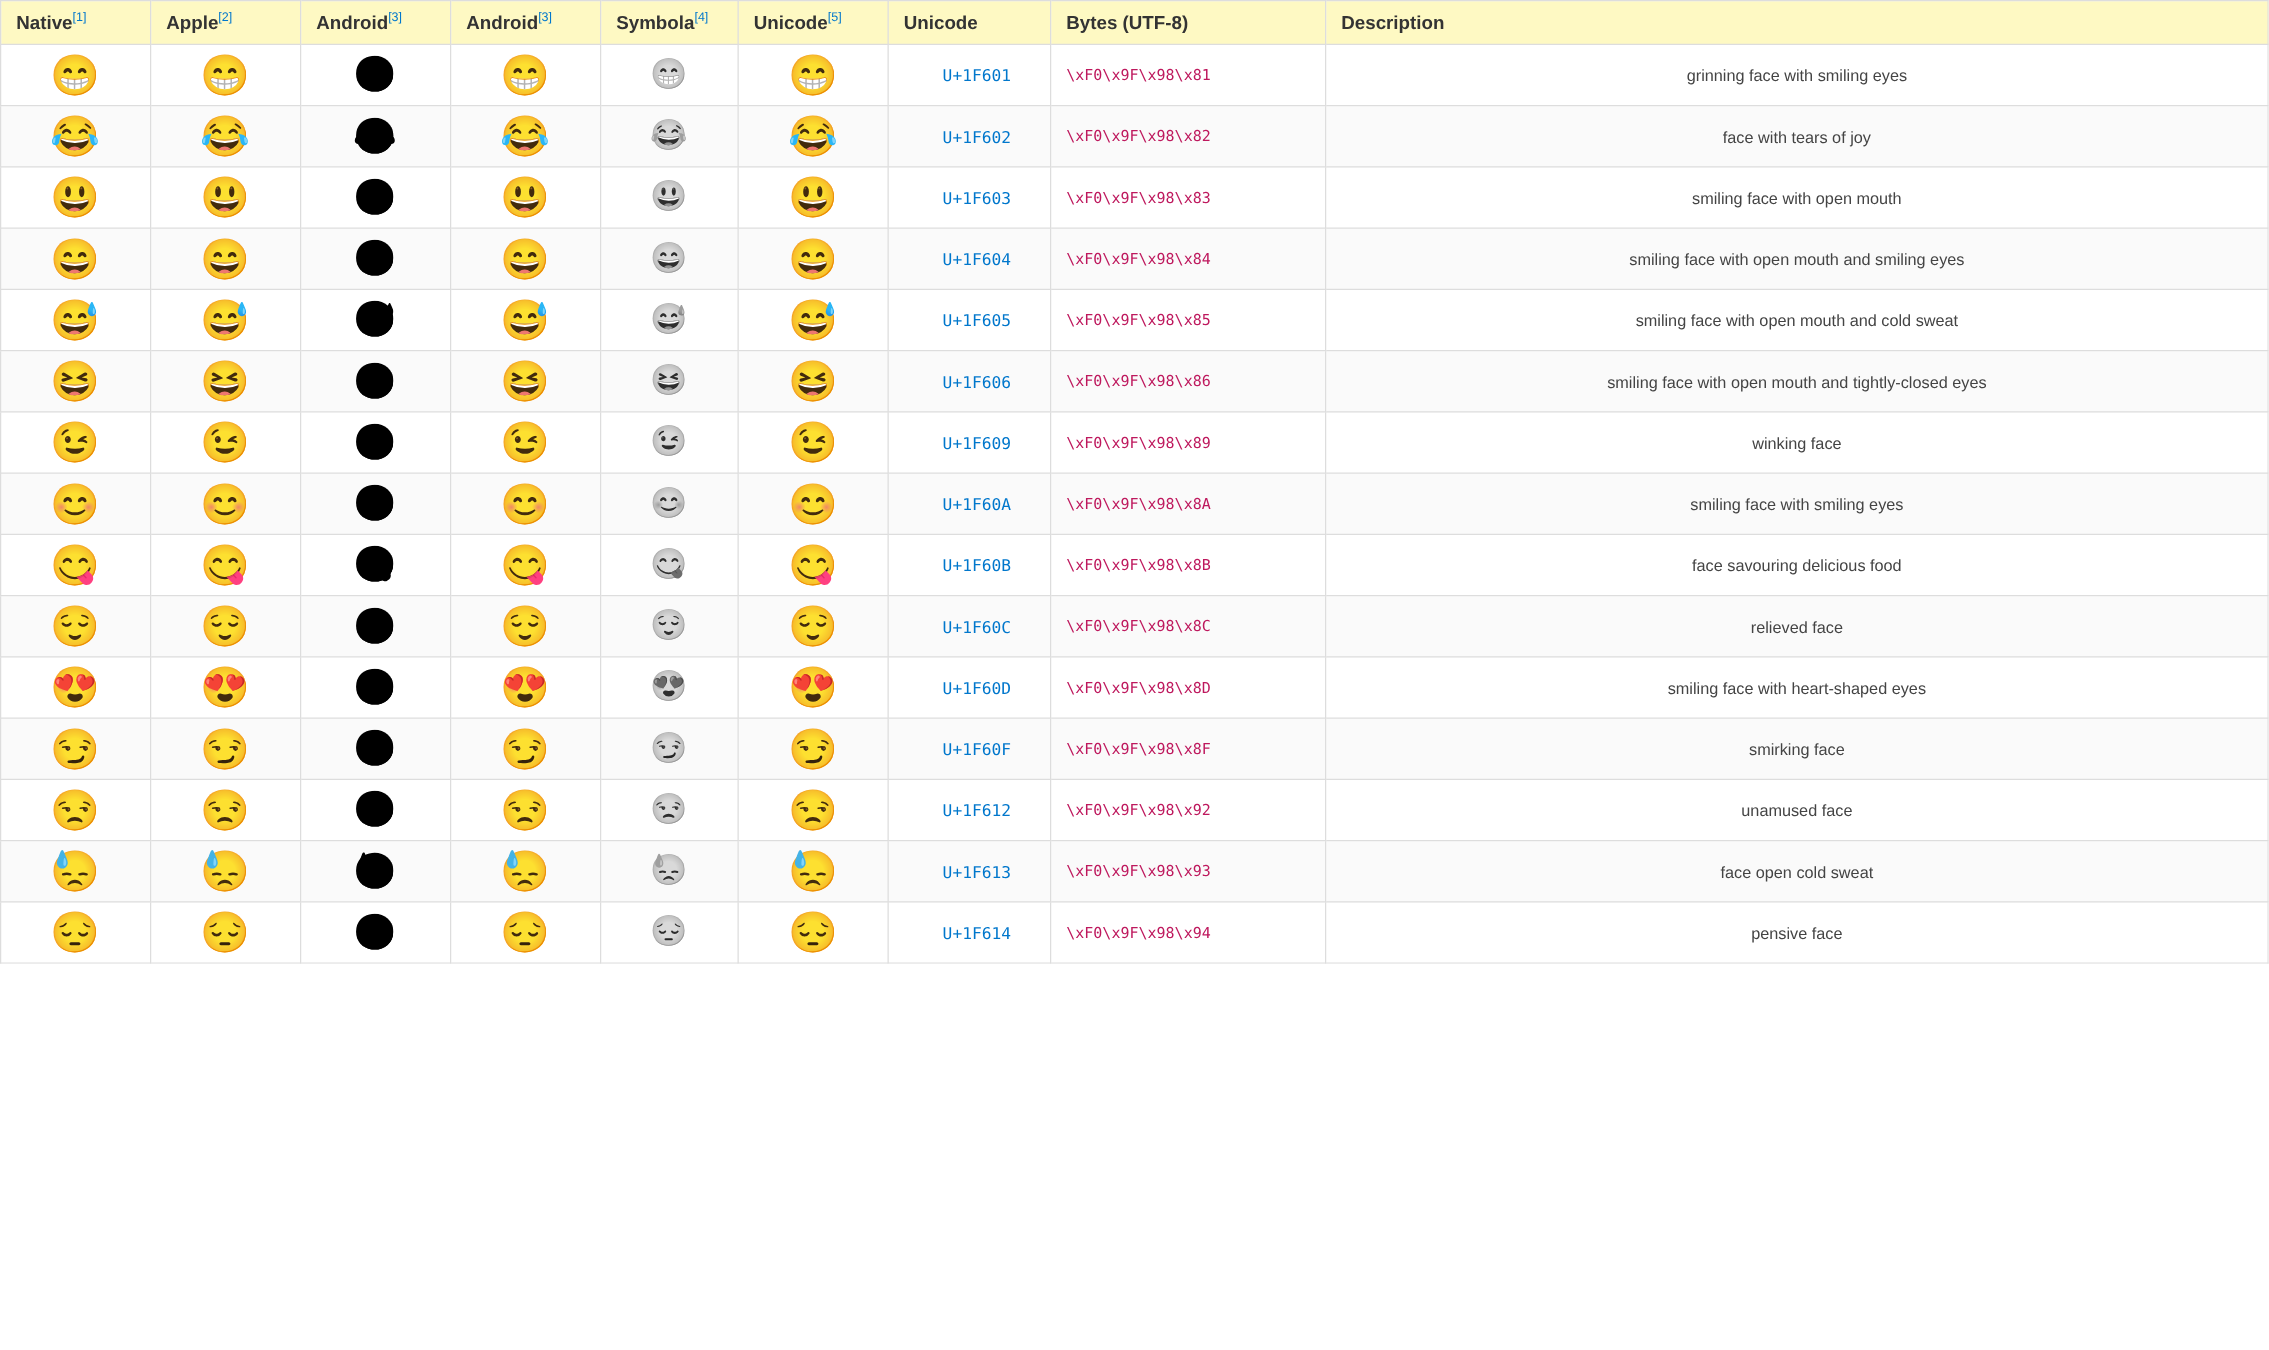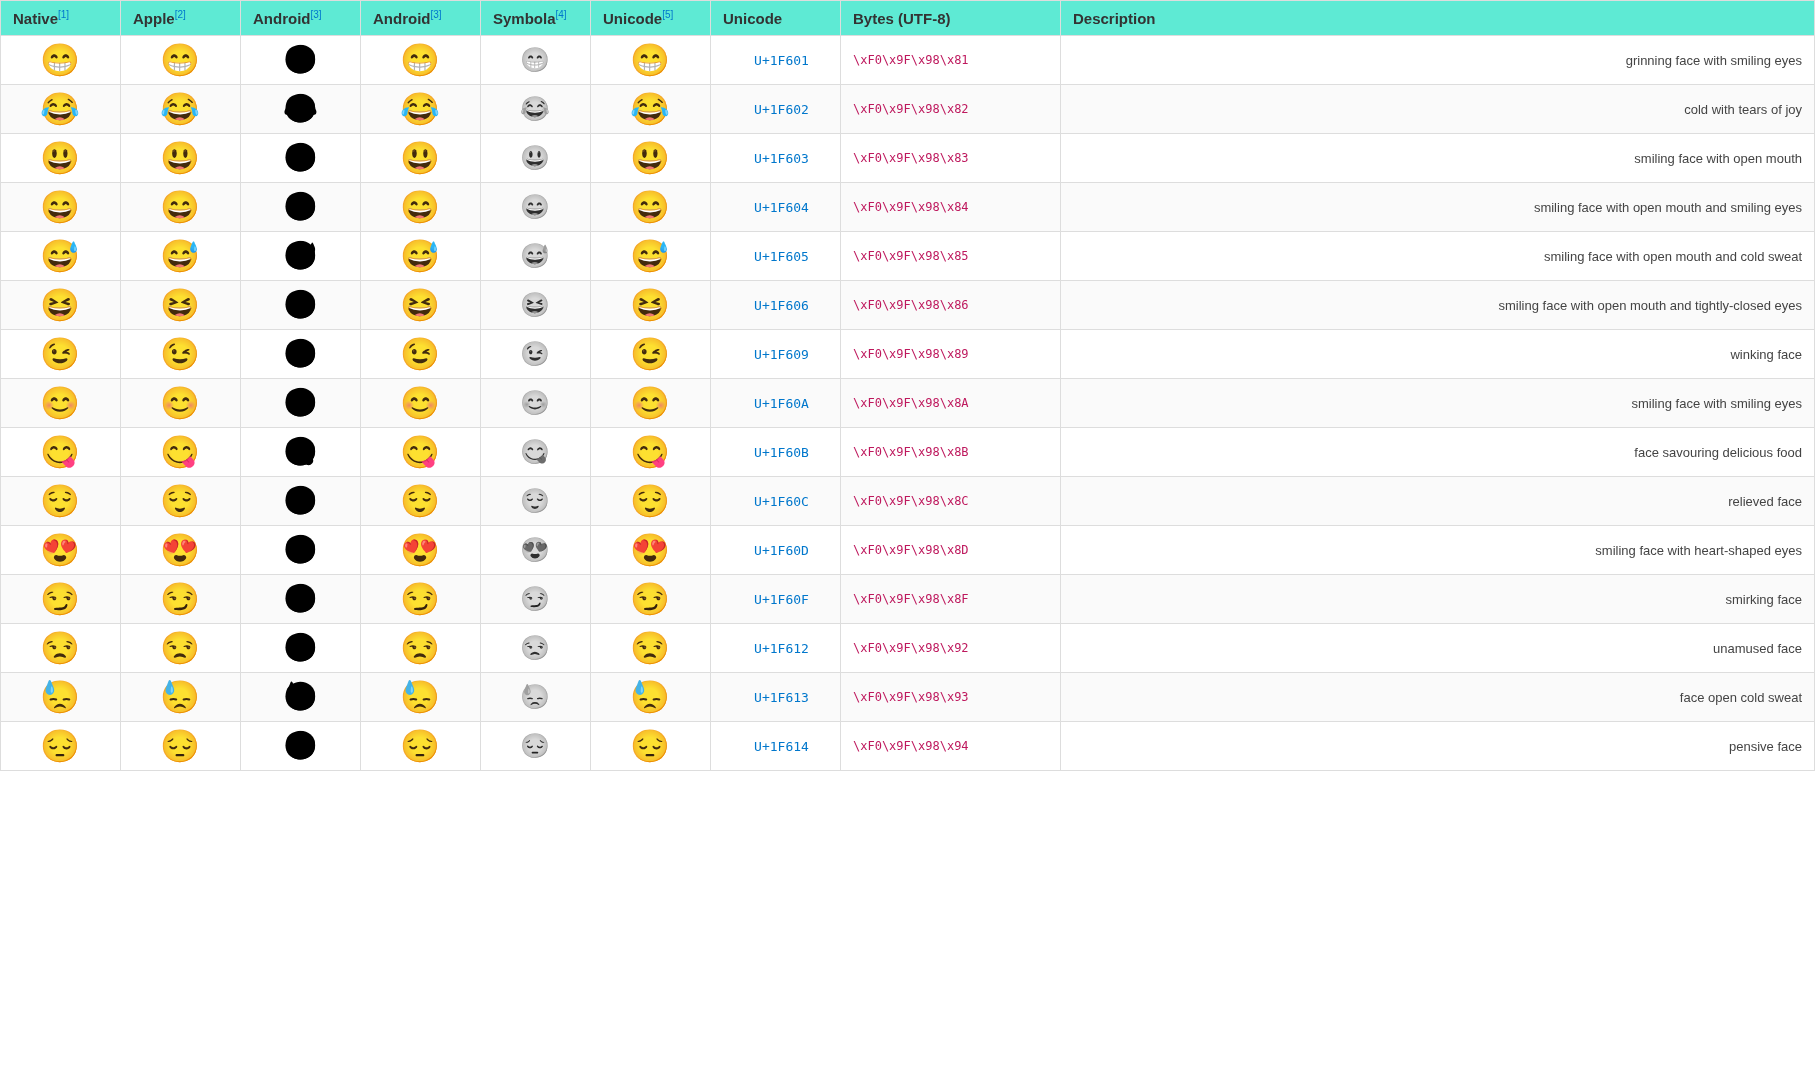--- a/index.html
+++ b/index.html
@@ -14,27 +14,27 @@
       border-collapse: collapse;
       table-layout: fixed;
     }
     th, td {
       border: 1px solid #ddd;
       padding: 8px 12px;
       vertical-align: middle;
       text-align: center;
     }
     th {
-      background: #5eead4;
+      background: #fef9c3;
       font-weight: bold;
       text-align: left;
       font-size: 15px;
     }
     td.description {
-      text-align: right;
+      text-align: center;
       font-size: 13px;
       color: #444;
     }
     td.bytes {
       text-align: left;
       font-size: 12px;
       color: #be185d;
       font-family: monospace;
     }
     td.unicode a {
@@ -126,21 +126,21 @@
       </tr>
       <tr>
         <td class="emoji-cell">😂</td>
         <td class="emoji-cell">😂</td>
         <td class="emoji-cell android-emoji" style="font-size: 28px; filter: grayscale(100%) brightness(0);">😂</td>
         <td class="emoji-cell">😂</td>
         <td class="symbola-cell" style="filter: grayscale(100%); font-size: 24px;">😂</td>
         <td class="emoji-cell">😂</td>
         <td class="unicode"><a href="#">U+1F602</a></td>
         <td class="bytes">\xF0\x9F\x98\x82</td>
-        <td class="description">cold with tears of joy</td>
+        <td class="description">face with tears of joy</td>
       </tr>
       <tr>
         <td class="emoji-cell">😃</td>
         <td class="emoji-cell">😃</td>
         <td class="emoji-cell android-emoji" style="font-size: 28px; filter: grayscale(100%) brightness(0);">😃</td>
         <td class="emoji-cell">😃</td>
         <td class="symbola-cell" style="filter: grayscale(100%); font-size: 24px;">😃</td>
         <td class="emoji-cell">😃</td>
         <td class="unicode"><a href="#">U+1F603</a></td>
         <td class="bytes">\xF0\x9F\x98\x83</td>

